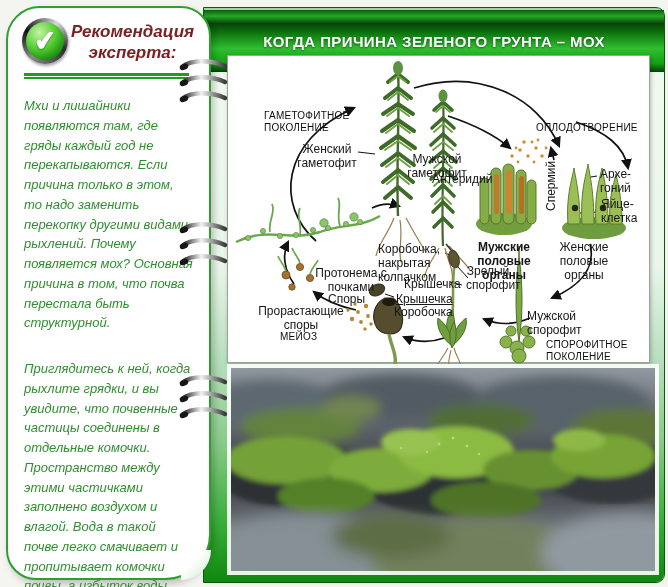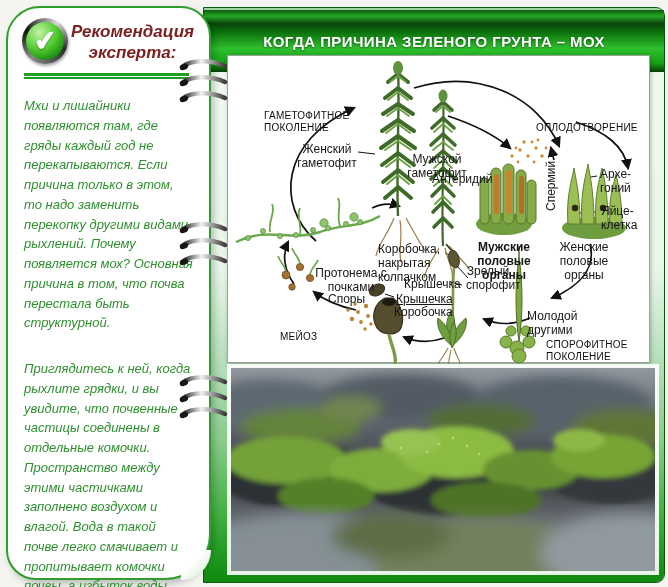--- a/index.html
+++ b/index.html
@@ -249,39 +249,41 @@
 ПОКОЛЕНИЕ</div>
       <div class="dl u" style="left:308px; top:66px; width:92px;">ОПЛОДОТВОРЕНИЕ</div>
       <div class="dl c" style="left:68px;  top:86px; width:62px;">Женский
 гаметофит</div>
       <div class="dl c" style="left:178px; top:84px; width:62px;margin-top:12px;">Мужской
 гаметофит</div>
       <div class="dl r" style="left:204px; top:116px; width:46px;">Антеридий</div>
       <div class="dl" style="left:372px; top:111px; width:40px;">Архе-
 гоний</div>
       <div class="dl vert" style="left:316px; top:103px; height:52px;">Спермий</div>
-      <div class="dl" style="left:373px; top:148px; width:42px;">Яйце-
+      <div class="dl" style="left:373px; top:141px; width:42px;">Яйце-
 клетка</div>
       <div class="dl c" style="left:226px; top:184px; width:100px;font-weight:bold;">Мужские половые
 органы</div>
       <div class="dl c" style="left:306px; top:184px; width:100px;">Женские половые
 органы</div>
       <div class="dl r" style="left:150px; top:186px; width:66px;">Коробочка,
 накрытая
 колпачком</div>
       <div class="dl c" style="left:238px; top:208px; width:44px;">Зрелый
 спорофит</div>
       <div class="dl r" style="left:176px; top:221px; width:46px;">Крышечка</div>
       <div class="dl c" style="left:80px;  top:210px; width:86px;">Протонема с
 почками</div>
       <div class="dl" style="left:100px; top:236px; width:36px;">Споры</div>
       <div class="dl" style="left:168px; top:236px; width:50px;text-decoration:underline;">Крышечка</div>
       <div class="dl" style="left:166px; top:249px; width:52px;">Коробочка</div>
+      <div class="dl c" style="left:28px;  top:248px; width:90px;">Прорастающие
+споры</div>
       <div class="dl u" style="left:52px;  top:275px; width:50px;">МЕЙОЗ</div>
-      <div class="dl" style="left:299px; top:253px; width:92px;">Молодой другими</div>
+      <div class="dl" style="left:299px; top:253px; width:92px;">Мужской спорофит</div>
       <div class="dl u" style="left:318px; top:283px; width:100px;">СПОРОФИТНОЕ
 ПОКОЛЕНИЕ</div>
     </div>
 
     <div class="photo">
       <svg width="424" height="203" viewBox="0 0 424 203">
         <defs>
           <linearGradient id="pgbg" x1="0" y1="0" x2="0" y2="1">
             <stop offset="0" stop-color="#8d949c"></stop>
               <stop offset=".28" stop-color="#565c64"></stop>

